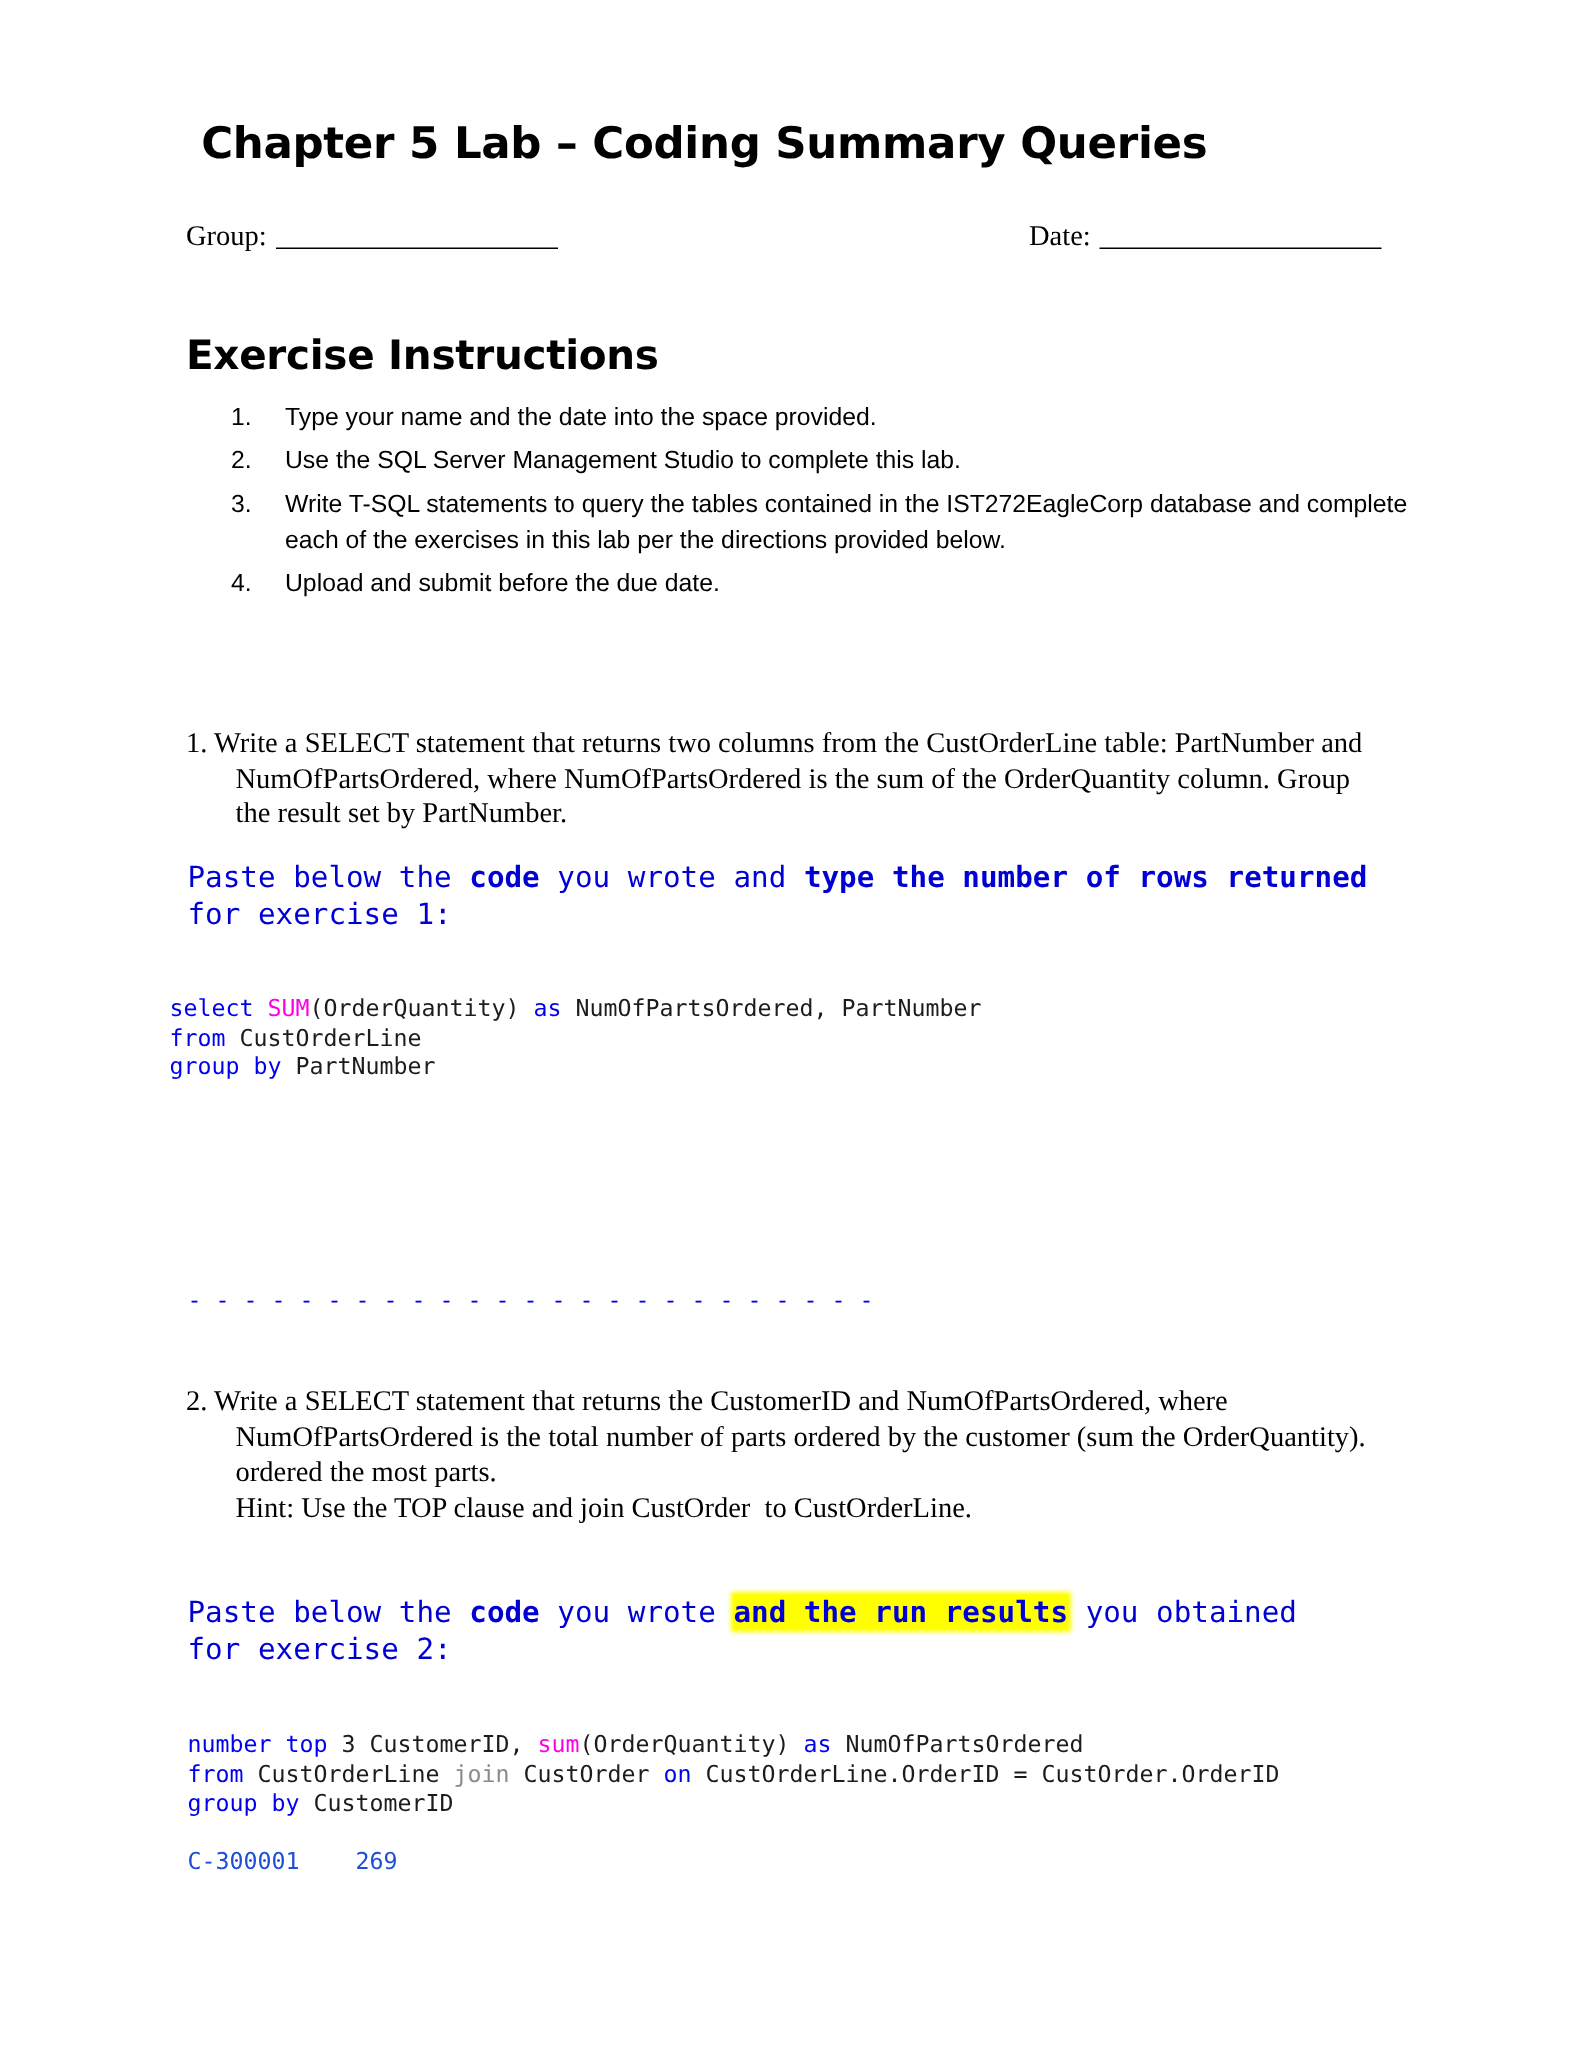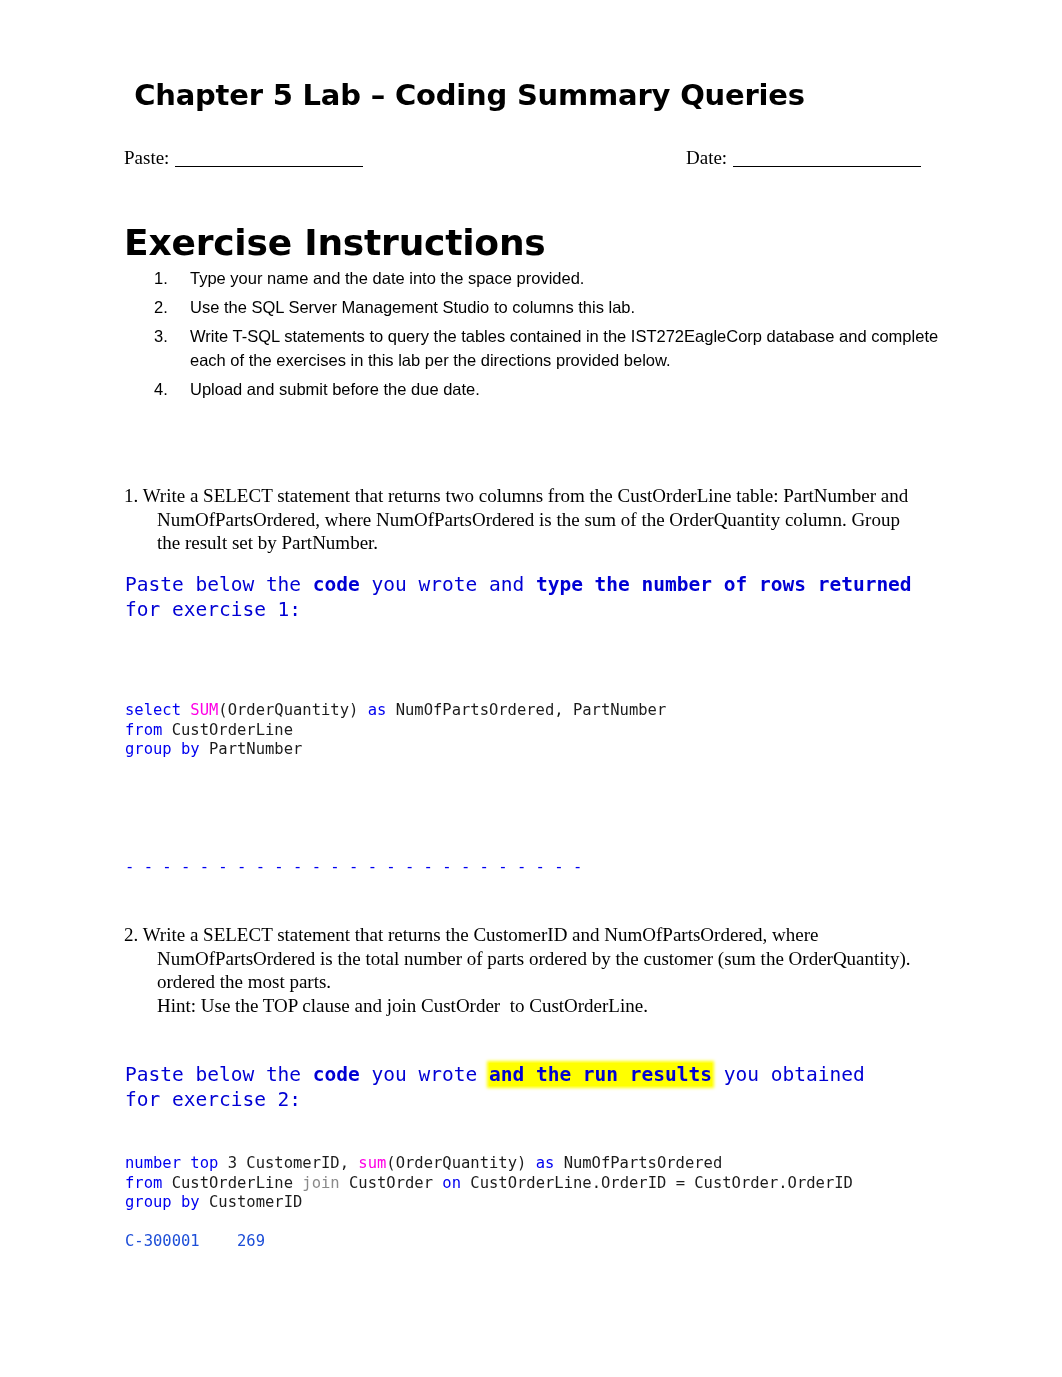--- a/index.html
+++ b/index.html
@@ -51,21 +51,21 @@
     margin-left: 6px;
   }
 
   
   .section-heading {
     position: absolute;
     left: 124px;
     top: 222px;
     font-family: "DejaVu Sans", sans-serif;
     font-weight: bold;
-    font-size: 36px;
+    font-size: 27px;
     color: #000000;
     letter-spacing: -0.2px;
   }
 
   
   .instructions {
     position: absolute;
     left: 152px;
     top: 266px;
     width: 790px;
@@ -155,34 +155,34 @@
   }
 </style>
 </head>
 <body>
 
 <div class="page">
 
   <div class="doc-title">Chapter 5 Lab – Coding Summary Queries</div>
 
   <div class="namedate-row">
-    <div class="nd-name"><span class="nd-label">Paste:</span><span class="nd-rule"></span></div>
+    <div class="nd-name"><span class="nd-label">Group:</span><span class="nd-rule"></span></div>
     <div class="nd-date"><span class="nd-label">Date:</span><span class="nd-rule"></span></div>
   </div>
 
   <div class="section-heading">Exercise Instructions</div>
 
   <div class="instructions">
     <div class="ins-item">
       <span class="ins-num">1.</span>
       <span>Type your name and the date into the space provided.</span>
     </div>
     <div class="ins-item">
       <span class="ins-num">2.</span>
-      <span>Use the SQL Server Management Studio to columns this lab.</span>
+      <span>Use the SQL Server Management Studio to complete this lab.</span>
     </div>
     <div class="ins-item">
       <span class="ins-num">3.</span>
       <span>Write T-SQL statements to query the tables contained in the IST272EagleCorp database and complete each of the exercises in this lab per the directions provided below.</span>
     </div>
     <div class="ins-item">
       <span class="ins-num">4.</span>
       <span>Upload and submit before the due date.</span>
     </div>
   </div>
@@ -190,21 +190,21 @@
   <div class="question" style="left:124px; top:484px; width:810px;">
     <div class="q-body">
       <span class="q-line"><span>1.</span> <span>Write a SELECT statement that returns two columns from the CustOrderLine table: PartNumber and</span></span>
       <span class="q-line indent">NumOfPartsOrdered, where NumOfPartsOrdered is the sum of the OrderQuantity column. Group</span>
       <span class="q-line indent">the result set by PartNumber.</span>
     </div>
   </div>
 
   <div class="blue-note" style="left:125px; top:572px; width:790px;"><span>Paste below the </span><b>code</b><span> you wrote and </span><b>type the number of rows returned</b><span> for exercise 1:</span></div>
 
-  <div class="code-block" style="left:125px; top:663px;margin-top:38px;"><span class="kw">select </span><span class="fn">SUM</span><span class="id">(OrderQuantity) </span><span class="kw">as </span><span class="id">NumOfPartsOrdered, PartNumber</span>
+  <div class="code-block" style="left:113px; top:663px;"><span class="kw">select </span><span class="fn">SUM</span><span class="id">(OrderQuantity) </span><span class="kw">as </span><span class="id">NumOfPartsOrdered, PartNumber</span>
 <span class="kw">from </span><span class="id">CustOrderLine</span>
 <span class="kw">group by </span><span class="id">PartNumber</span></div>
 
   <div class="divider" style="left:125px; top:858px;">- - - - - - - - - - - - - - - - - - - - - - - - -</div>
 
   <div class="question" style="left:124px; top:923px; width:820px;">
     <div class="q-body">
       <span class="q-line"><span>2.</span> <span>Write a SELECT statement that returns the CustomerID and NumOfPartsOrdered, where</span></span>
       <span class="q-line indent">NumOfPartsOrdered is the total number of parts ordered by the customer (sum the OrderQuantity).</span>
       <span class="q-line indent">ordered the most parts.</span>

